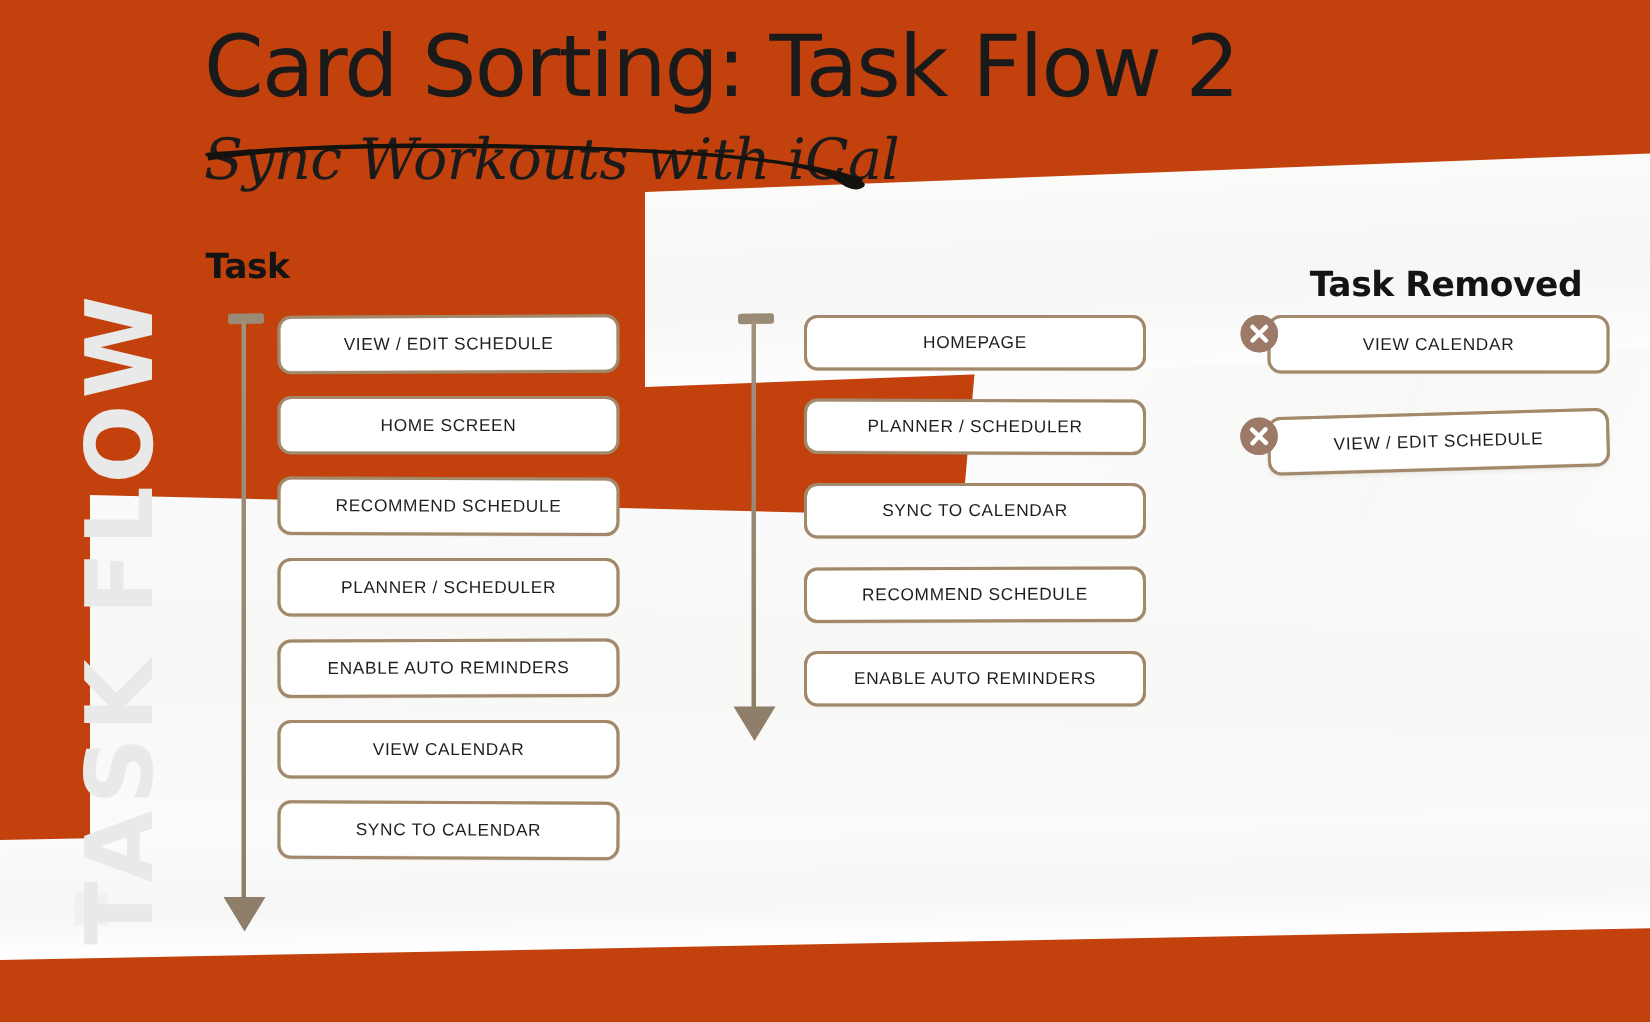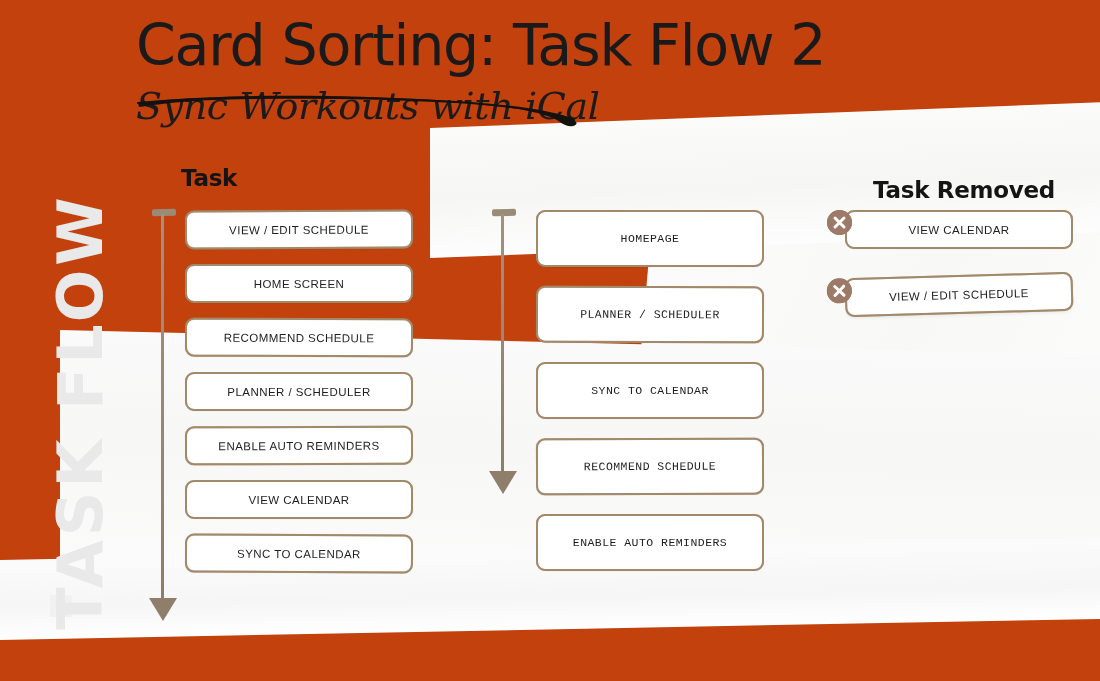--- a/index.html
+++ b/index.html
@@ -117,21 +117,20 @@
   #column-results  { left: 477px; top: 160px; width: 300px; }
   #column-removed  { left: 828px; top: 160px; width: 260px; margin-top: 17px; }
 
   .col-head {
     font-family: "DejaVu Sans", sans-serif;
     font-size: 23px;
     font-weight: 700;
     color: #141414;
     letter-spacing: -0.3px;
     white-space: nowrap;
-    margin-left: 44px;
   }
   #column-removed .col-head { text-align: center; width: 260px; margin-left: 6px; }
 
   
   .flow-arrow {
     position: absolute;
     width: 30px;
   }
   #arrow-task    { left: 149px; top: 209px; height: 412px; }
   #arrow-results { left: 489px; top: 209px; height: 285px; }
@@ -188,21 +187,21 @@
     position: absolute;
     left: -2px; right: -2px; top: -2px; bottom: -2px;
     border: 2px solid rgba(164,138,106,0.55);
     border-radius: 9px;
     pointer-events: none;
     filter: blur(0.4px);
   }
   .card-label { position: relative; z-index: 2; }
 
   #cards-task .card    { width: 228px; height: 39px; margin-bottom: 15px; }
-  #cards-results .card { width: 228px; height: 57px; margin-bottom: 19px; font-family: Liberation Mono, monospace; }
+  #cards-results .card { width: 228px; height: 37px; margin-bottom: 19px; }
   #cards-removed .card { width: 228px; height: 39px; }
 
   #cards-task .card:nth-child(1)  { transform: rotate(-0.25deg); }
   #cards-task .card:nth-child(3)  { transform: rotate(0.2deg); }
   #cards-task .card:nth-child(5)  { transform: rotate(-0.2deg); }
   #cards-task .card:nth-child(7)  { transform: rotate(0.25deg); }
   #cards-results .card:nth-child(2) { transform: rotate(0.2deg); }
   #cards-results .card:nth-child(4) { transform: rotate(-0.2deg); }
 
   

